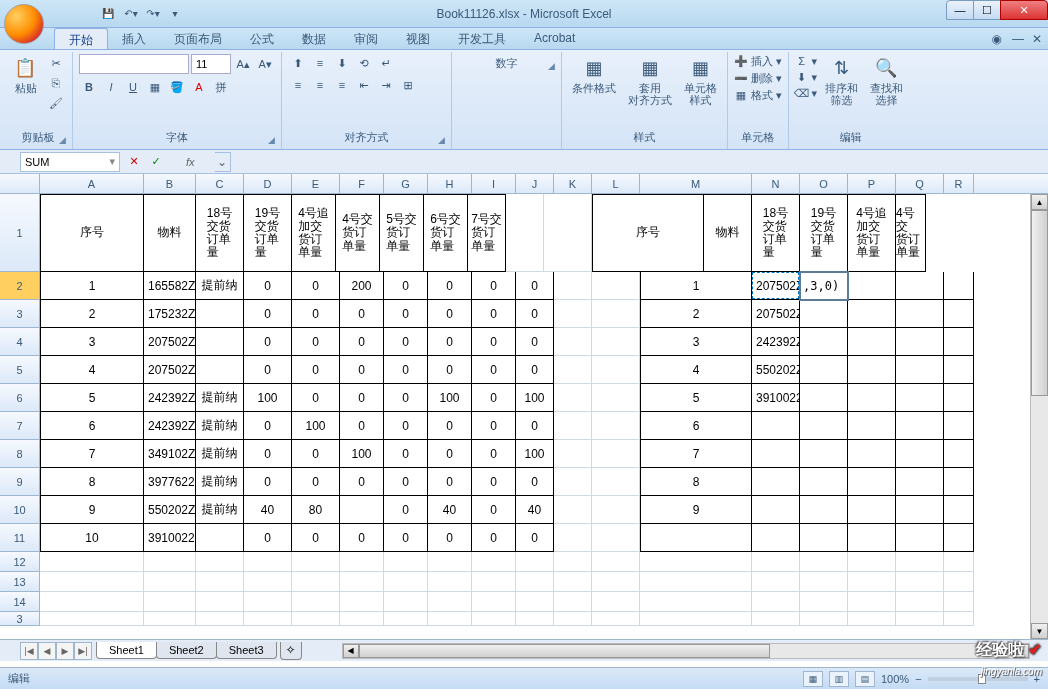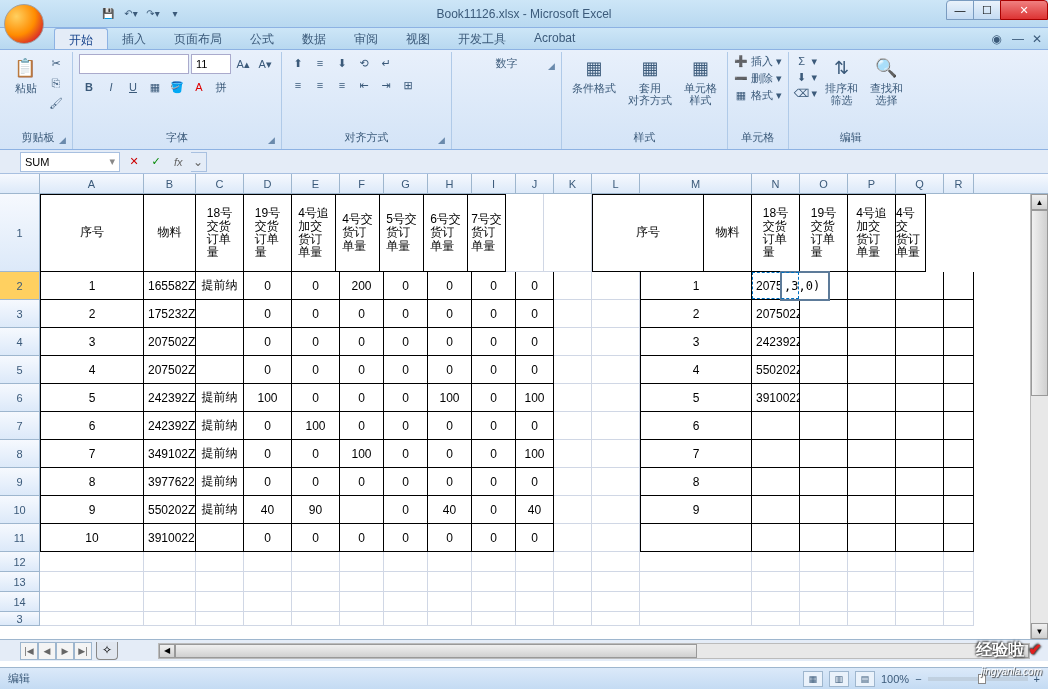--- a/index.html
+++ b/index.html
@@ -43,21 +43,21 @@
 .num-format { width: 90px; height: 20px; border: 1px solid #aac; background: #fff; font-size: 11px; padding: 0 4px; }
 
 .side-item { display: flex; align-items: center; gap: 3px; font-size: 11px; color: #3b5a7a; white-space: nowrap; }
 .side-item .si-ico { width: 14px; height: 14px; display: flex; align-items: center; justify-content: center; }
 
 
 .formula-bar { height: 24px; background: #e4ecf7; border-bottom: 1px solid #a8c0e0; display: flex; align-items: center; padding: 2px 6px 2px 20px; gap: 4px; }
 .name-box { width: 100px; height: 20px; border: 1px solid #a8c0e0; background: #fff; font-size: 11px; padding: 0 4px; display: flex; align-items: center; justify-content: space-between; }
 .fb-btns { display: flex; gap: 2px; align-items: center; }
 .fb-btn { width: 20px; height: 18px; display: flex; align-items: center; justify-content: center; color: #666; font-size: 11px; }
-.fx-label { font-style: italic; color: #666; font-size: 11px; margin: 0 4px; }
+.fx-label { font-style: italic; color: #666; font-size: 11px; margin: 0 16px; }
 .formula-input { flex: 1; height: 20px; border: 1px solid #a8c0e0; background: #fff; padding: 0 4px; font-size: 12px; font-family: Consolas, monospace; display: flex; align-items: center; position: relative; }
 .tooltip { position: absolute; left: 200px; top: -1px; background: #ffffe1; border: 1px solid #808080; padding: 1px 4px; font-size: 11px; font-family: Tahoma; white-space: nowrap; }
 .formula-expand { width: 16px; height: 20px; display: flex; align-items: center; justify-content: center; color: #666; border: 1px solid #a8c0e0; border-left: none; }
 
 
 .sheet-area { position: absolute; top: 174px; left: 0; right: 0; bottom: 50px; overflow: hidden; background: #fff; }
 .col-headers { display: flex; height: 20px; background: linear-gradient(#f6f9fe, #dce9f9); border-bottom: 1px solid #9eb6ce; }
 .corner { width: 40px; border-right: 1px solid #9eb6ce; background: linear-gradient(#f6f9fe, #dce9f9); }
 .col-h { border-right: 1px solid #9eb6ce; text-align: center; font-size: 11px; color: #3b5a7a; line-height: 20px; }
 .grid-body { display: flex; }
@@ -520,21 +520,21 @@
           <div class="cell bordered" style="width: 48px; height: 28px;"></div>
           <div class="cell bordered" style="width: 48px; height: 28px;"></div>
           <div class="cell bordered" style="width: 48px; height: 28px;"></div>
           <div class="cell bordered" style="width: 30px; height: 28px;"></div>
         </div>
         <div class="row">
           <div class="cell bordered bordered-left" style="width: 104px; height: 28px;">9</div>
           <div class="cell bordered text-left" style="width: 52px; height: 28px;">550202ZS5A</div>
           <div class="cell bordered" style="width: 48px; height: 28px;">提前纳</div>
           <div class="cell bordered" style="width: 48px; height: 28px;">40</div>
-          <div class="cell bordered" style="width: 48px; height: 28px;">90</div>
+          <div class="cell bordered" style="width: 48px; height: 28px;">80</div>
           <div class="cell bordered" style="width: 44px; height: 28px;"></div>
           <div class="cell bordered" style="width: 44px; height: 28px;">0</div>
           <div class="cell bordered" style="width: 44px; height: 28px;">40</div>
           <div class="cell bordered" style="width: 44px; height: 28px;">0</div>
           <div class="cell bordered" style="width: 38px; height: 28px;">40</div>
           <div class="cell" style="width: 38px; height: 28px;"></div>
           <div class="cell" style="width: 48px; height: 28px;"></div>
           <div class="cell bordered bordered-left" style="width: 112px; height: 28px;">9</div>
           <div class="cell bordered text-left" style="width: 48px; height: 28px;"></div>
           <div class="cell bordered" style="width: 48px; height: 28px;"></div>
@@ -635,40 +635,45 @@
           <div class="cell" style="width: 38px; height: 14px;"></div>
           <div class="cell" style="width: 38px; height: 14px;"></div>
           <div class="cell" style="width: 48px; height: 14px;"></div>
           <div class="cell" style="width: 112px; height: 14px;"></div>
           <div class="cell" style="width: 48px; height: 14px;"></div>
           <div class="cell" style="width: 48px; height: 14px;"></div>
           <div class="cell" style="width: 48px; height: 14px;"></div>
           <div class="cell" style="width: 48px; height: 14px;"></div>
           <div class="cell" style="width: 30px; height: 14px;"></div>
         </div>
-        <div class="edit-cell" style="left: 740px; top: 77px; width: 50px; height: 30px;">,3,0)</div>
+        <div class="edit-cell" style="left: 759px; top: 77px; width: 50px; height: 30px;">,3,0)</div>
         <div class="selection-border" style="left: 712px; top: 78px; width: 47px; height: 27px;"></div>
       </div>
   </div>
 </div>
 
 <div class="vscroll">
   <div class="arr">▲</div>
   <div class="track">
       <div class="thumb"></div>
     </div>
   <div class="arr">▼</div>
 </div>
 
 <div class="sheet-tabs-bar">
   <div class="tab-nav">
     <div class="tab-nav-btn">|◀</div>
     <div class="tab-nav-btn">◀</div>
     <div class="tab-nav-btn">▶</div>
     <div class="tab-nav-btn">▶|</div>
+  </div>
+  <div class="sheet-tabs">
+    <div class="sheet-tab active">Sheet1</div>
+    <div class="sheet-tab">Sheet2</div>
+    <div class="sheet-tab">Sheet3</div>
   </div>
   <div class="add-sheet">✧</div>
   <div class="hscroll">
     <div class="arr">◀</div>
     <div class="thumb"></div>
     <div class="arr" style="margin-left:auto">▶</div>
   </div>
 </div>
 
 <div class="statusbar">

